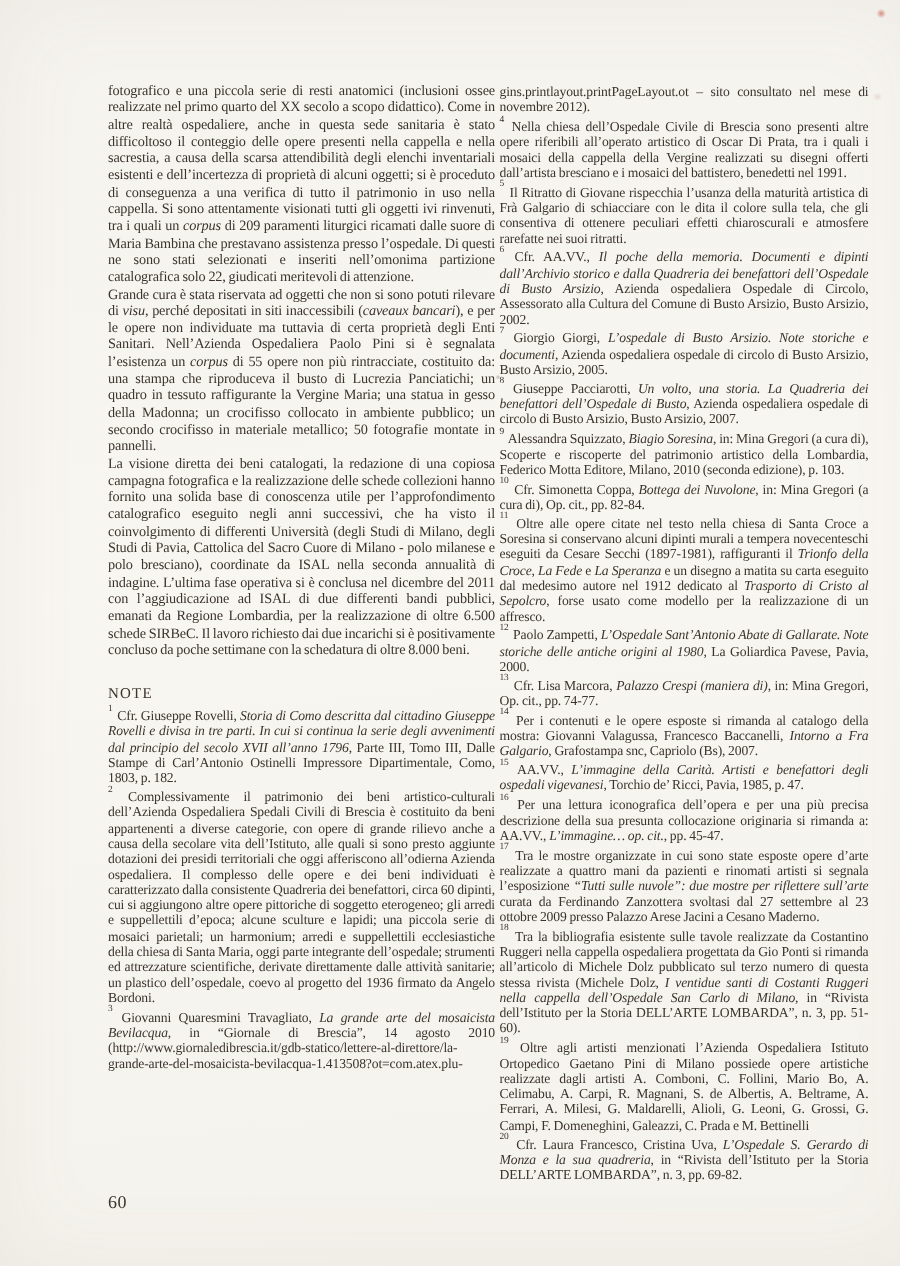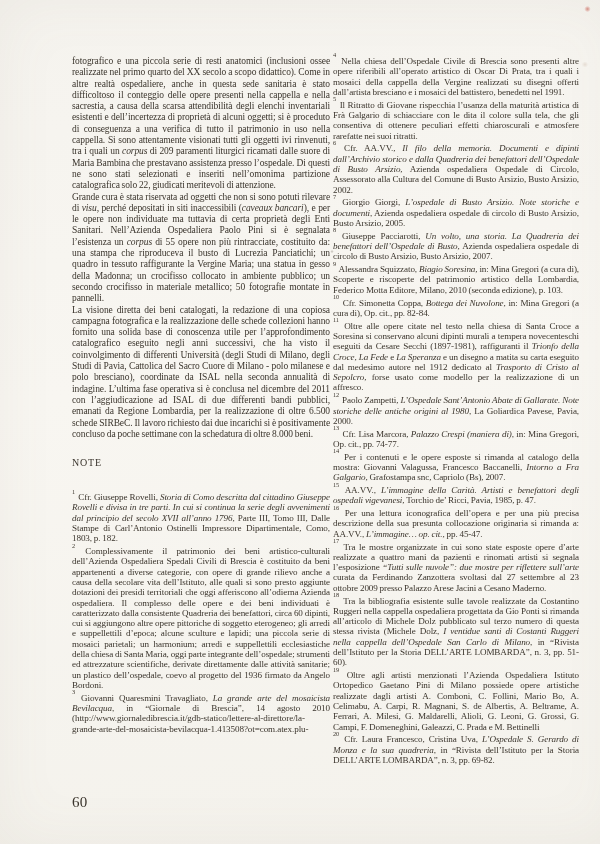--- a/index.html
+++ b/index.html
@@ -31,21 +31,21 @@
     font-size: 9.5px;
     line-height: 11.3px;
     text-align: justify;
     letter-spacing: -0.1px;
     word-spacing: -0.4px;
     hyphens: auto;
     -webkit-hyphens: auto;
   }
   .note-heading {
     margin-top: 17px;
-    margin-bottom: 24px;
+    margin-bottom: 4px;
     font-size: 10px;
     letter-spacing: 0.8px;
   }
   .note {
     margin: 0 0 2.5px 0;
     font-size: 9.1px;
     line-height: 10.3px;
     text-align: justify;
     letter-spacing: -0.1px;
     word-spacing: -0.3px;
@@ -57,21 +57,21 @@
     font-size: 6.3px;
     line-height: 0;
     position: relative;
     top: -2.5px;
     margin-right: 1px;
   }
   .page-number {
     position: absolute;
     left: 72px;
     top: 794px;
-    font-size: 15px;
+    font-size: 12px;
     letter-spacing: 0.3px;
   }
   
   .speck {
     position: absolute;
     border-radius: 50%;
     pointer-events: none;
   }
   .speck-red {
     left: 584px; top: 6px; width: 7px; height: 6px;
@@ -100,23 +100,24 @@
     <div class="note-heading">NOTE</div>
     <div id="notes-left">
         <p class="note"><sup>1</sup> <span>Cfr. Giuseppe Rovelli, </span><i>Storia di Como descritta dal cittadino Giuseppe Rovelli e divisa in tre parti. In cui si continua la serie degli avvenimenti dal principio del secolo XVII all’anno 1796</i><span>, Parte III, Tomo III, Dalle Stampe di Carl’Antonio Ostinelli Impressore Dipartimentale, Como, 1803, p. 182.</span></p>
         <p class="note"><sup>2</sup> <span>Complessivamente il patrimonio dei beni artistico-culturali dell’Azienda Ospedaliera Spedali Civili di Brescia è costituito da beni appartenenti a diverse categorie, con opere di grande rilievo anche a causa della secolare vita dell’Istituto, alle quali si sono presto aggiunte dotazioni dei presidi territoriali che oggi afferiscono all’odierna Azienda ospedaliera. Il complesso delle opere e dei beni individuati è caratterizzato dalla consistente Quadreria dei benefattori, circa 60 dipinti, cui si aggiungono altre opere pittoriche di soggetto eterogeneo; gli arredi e suppellettili d’epoca; alcune sculture e lapidi; una piccola serie di mosaici parietali; un harmonium; arredi e suppellettili ecclesiastiche della chiesa di Santa Maria, oggi parte integrante dell’ospedale; strumenti ed attrezzature scientifiche, derivate direttamente dalle attività sanitarie; un plastico dell’ospedale, coevo al progetto del 1936 firmato da Angelo Bordoni.</span></p>
         <p class="note"><sup>3</sup> <span>Giovanni Quaresmini Travagliato, </span><i>La grande arte del mosaicista Bevilacqua</i><span>, in “Giornale di Brescia”, 14 agosto 2010 (http://www.giornaledibrescia.it/gdb-statico/lettere-al-direttore/la-grande-arte-del-mosaicista-bevilacqua-1.413508?ot=com.atex.plu-</span></p>
       </div>
   </div>
 
   <div class="col col-right">
     <div id="notes-right">
+        <p class="note"><span>gins.printlayout.printPageLayout.ot – sito consultato nel mese di novembre 2012).</span></p>
         <p class="note"><sup>4</sup> <span>Nella chiesa dell’Ospedale Civile di Brescia sono presenti altre opere riferibili all’operato artistico di Oscar Di Prata, tra i quali i mosaici della cappella della Vergine realizzati su disegni offerti dall’artista bresciano e i mosaici del battistero, benedetti nel 1991.</span></p>
         <p class="note"><sup>5</sup> <span>Il Ritratto di Giovane rispecchia l’usanza della maturità artistica di Frà Galgario di schiacciare con le dita il colore sulla tela, che gli consentiva di ottenere peculiari effetti chiaroscurali e atmosfere rarefatte nei suoi ritratti.</span></p>
-        <p class="note"><sup>6</sup> <span>Cfr. AA.VV., </span><i>Il filo della memoria. Documenti e dipinti dall’Archivio storico e dalla Quadreria dei benefattori dell’Ospedale di Busto Arsizio</i><span>, Azienda ospedaliera Ospedale di Circolo, Assessorato alla Cultura del Comune di Busto Arsizio, Busto Arsizio, 2002.</span></p>
+        <p class="note"><sup>6</sup> <span>Cfr. AA.VV., </span><i>Il poche della memoria. Documenti e dipinti dall’Archivio storico e dalla Quadreria dei benefattori dell’Ospedale di Busto Arsizio</i><span>, Azienda ospedaliera Ospedale di Circolo, Assessorato alla Cultura del Comune di Busto Arsizio, Busto Arsizio, 2002.</span></p>
         <p class="note"><sup>7</sup> <span>Giorgio Giorgi, </span><i>L’ospedale di Busto Arsizio. Note storiche e documenti</i><span>, Azienda ospedaliera ospedale di circolo di Busto Arsizio, Busto Arsizio, 2005.</span></p>
         <p class="note"><sup>8</sup> <span>Giuseppe Pacciarotti, </span><i>Un volto, una storia. La Quadreria dei benefattori dell’Ospedale di Busto</i><span>, Azienda ospedaliera ospedale di circolo di Busto Arsizio, Busto Arsizio, 2007.</span></p>
         <p class="note"><sup>9</sup> <span>Alessandra Squizzato, </span><i>Biagio Soresina</i><span>, in: Mina Gregori (a cura di), Scoperte e riscoperte del patrimonio artistico della Lombardia, Federico Motta Editore, Milano, 2010 (seconda edizione), p. 103.</span></p>
         <p class="note"><sup>10</sup> <span>Cfr. Simonetta Coppa, </span><i>Bottega dei Nuvolone</i><span>, in: Mina Gregori (a cura di), Op. cit., pp. 82-84.</span></p>
         <p class="note"><sup>11</sup> <span>Oltre alle opere citate nel testo nella chiesa di Santa Croce a Soresina si conservano alcuni dipinti murali a tempera novecenteschi eseguiti da Cesare Secchi (1897-1981), raffiguranti il </span><i>Trionfo della Croce</i><span>, </span><i>La Fede</i><span> e </span><i>La Speranza</i><span> e un disegno a matita su carta eseguito dal medesimo autore nel 1912 dedicato al </span><i>Trasporto di Cristo al Sepolcro</i><span>, forse usato come modello per la realizzazione di un affresco.</span></p>
         <p class="note"><sup>12</sup> <span>Paolo Zampetti, </span><i>L’Ospedale Sant’Antonio Abate di Gallarate. Note storiche delle antiche origini al 1980</i><span>, La Goliardica Pavese, Pavia, 2000.</span></p>
         <p class="note"><sup>13</sup> <span>Cfr. Lisa Marcora, </span><i>Palazzo Crespi (maniera di)</i><span>, in: Mina Gregori, Op. cit., pp. 74-77.</span></p>
         <p class="note"><sup>14</sup> <span>Per i contenuti e le opere esposte si rimanda al catalogo della mostra: Giovanni Valagussa, Francesco Baccanelli, </span><i>Intorno a Fra Galgario</i><span>, Grafostampa snc, Capriolo (Bs), 2007.</span></p>
         <p class="note"><sup>15</sup> <span>AA.VV., </span><i>L’immagine della Carità. Artisti e benefattori degli ospedali vigevanesi</i><span>, Torchio de’ Ricci, Pavia, 1985, p. 47.</span></p>
         <p class="note"><sup>16</sup> <span>Per una lettura iconografica dell’opera e per una più precisa descrizione della sua presunta collocazione originaria si rimanda a: AA.VV., </span><i>L’immagine… op. cit.</i><span>, pp. 45-47.</span></p>

